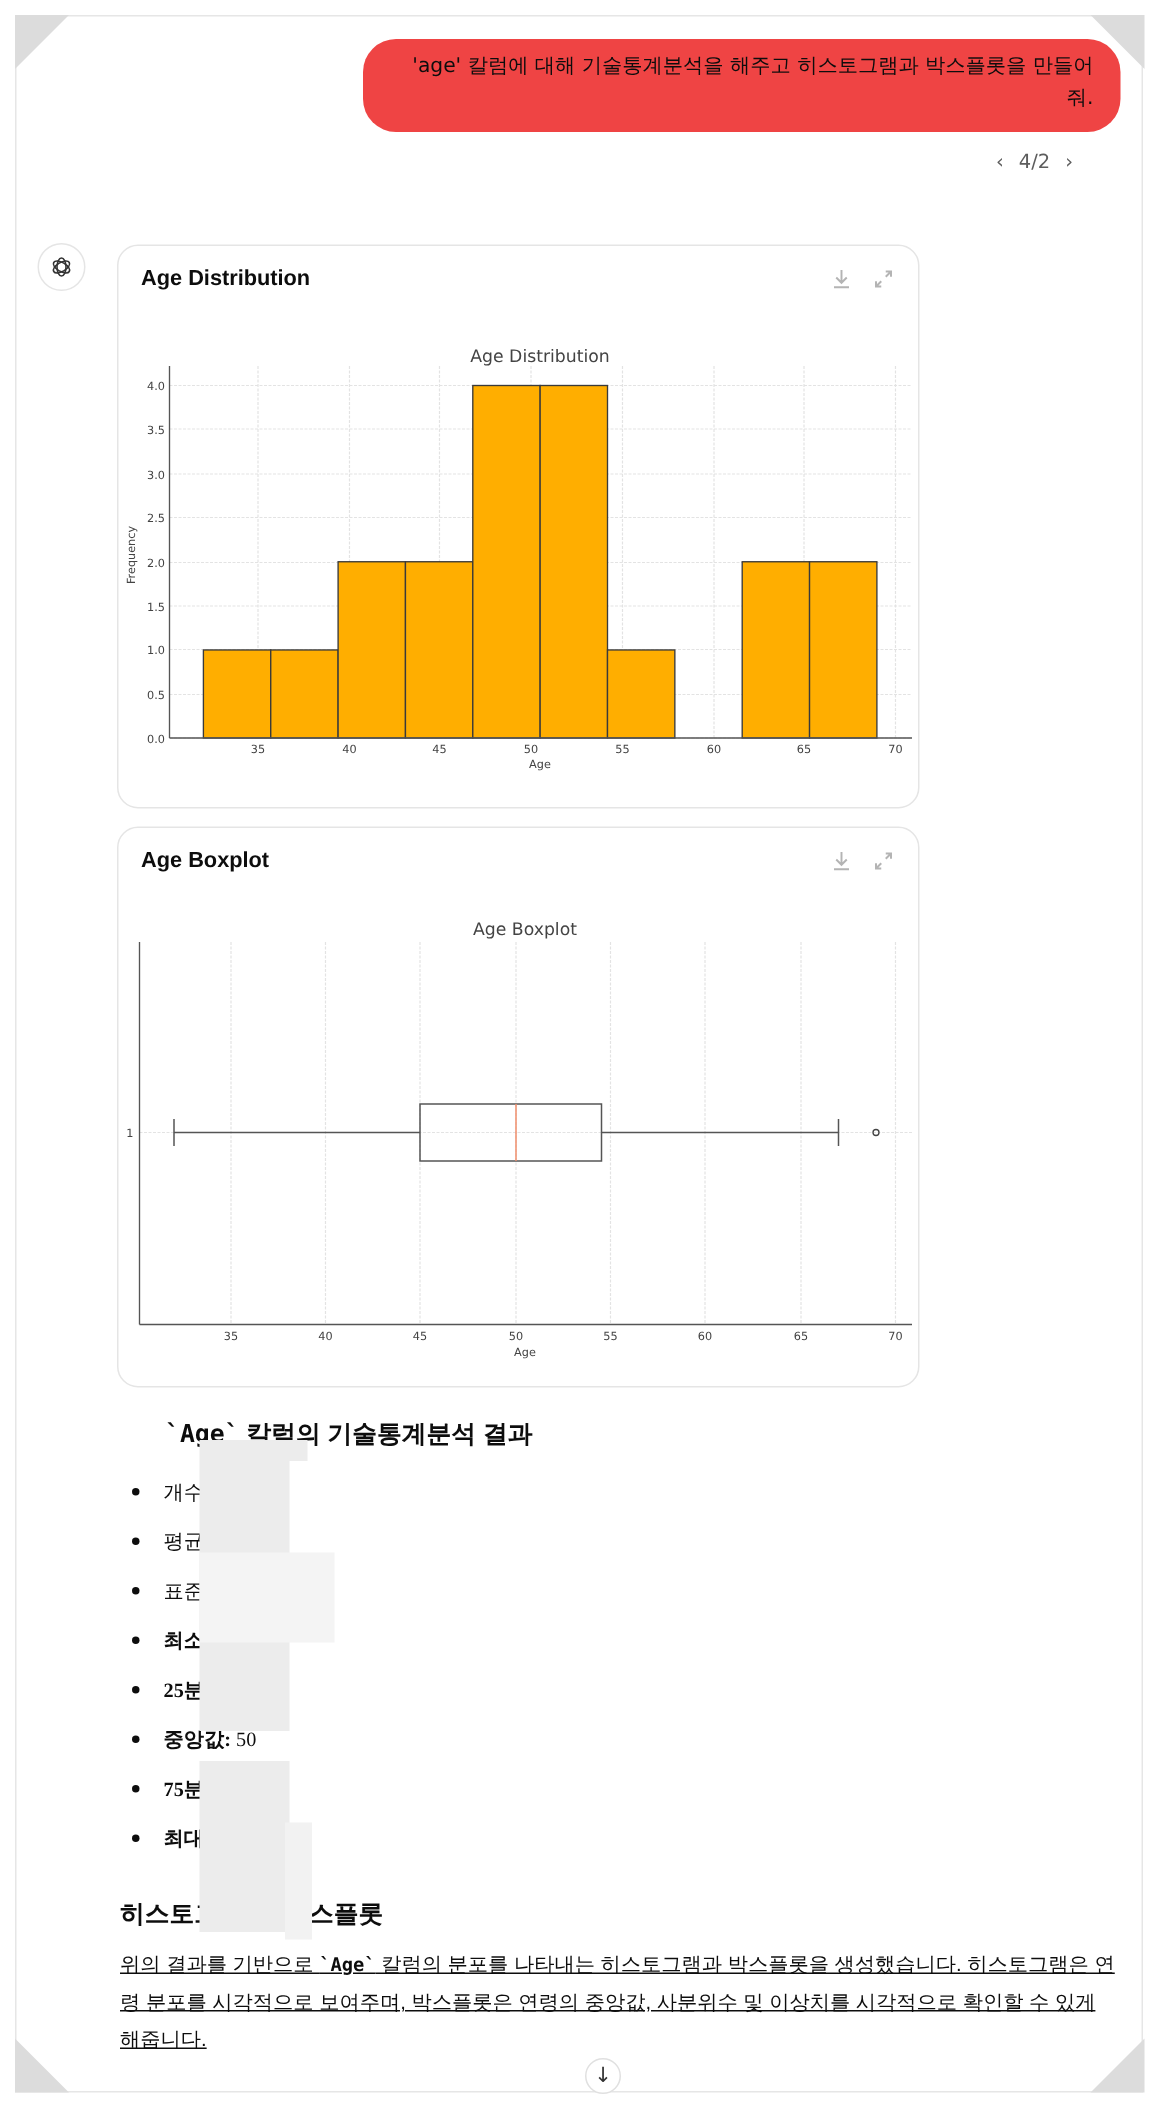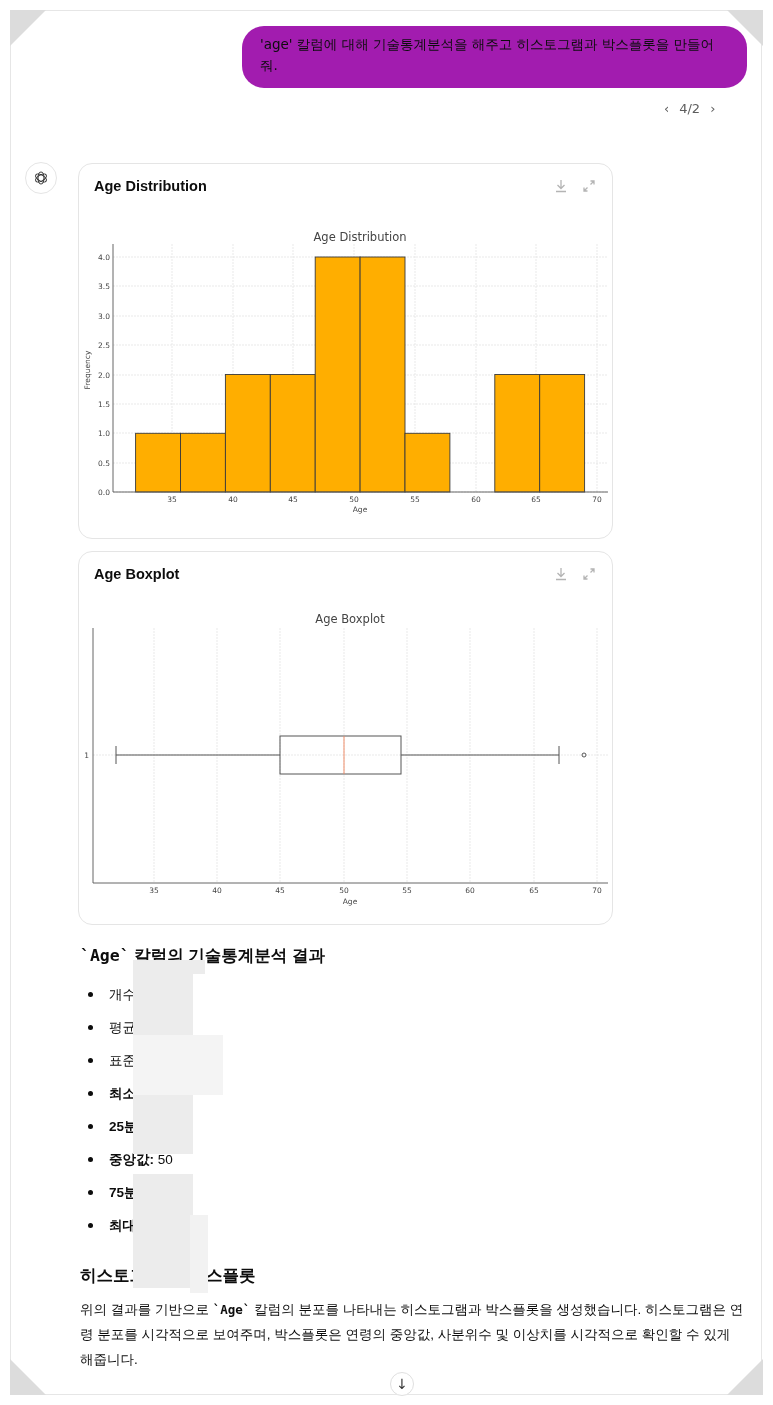--- a/index.html
+++ b/index.html
@@ -14,22 +14,22 @@
     border:1px solid #e6e6e6; box-sizing:border-box;
   }
   .corner { position:absolute; width:0; height:0; }
   .c-tl { left:10px; top:10px; border-top:36px solid #dcdcdc; border-right:36px solid transparent; }
   .c-tr { right:10px; top:10px; border-top:36px solid #dcdcdc; border-left:36px solid transparent; }
   .c-bl { left:10px; bottom:10px; border-bottom:36px solid #dcdcdc; border-right:36px solid transparent; }
   .c-br { right:10px; bottom:10px; border-bottom:36px solid #dcdcdc; border-left:36px solid transparent; }
 
   .user-bubble {
     position:absolute; left:242px; top:26px; width:505px; height:62px;
-    background:#a21caf; border-radius:22px; box-sizing:border-box;
-    padding:8px 18px; font-size:13.5px; line-height:21px; color:#0d0d0d;
+    background:#ef4444; border-radius:22px; box-sizing:border-box;
+    padding:8px 18px; font-size:13.5px; line-height:21px; color:#0d0d0d;text-align:right;
   }
   .pager {
     position:absolute; left:664px; top:101px; font-size:13px; color:#5d5d5d;
     display:flex; align-items:center; gap:10px;
   }
   .pager span { cursor:pointer; }
   .pager .lbl { cursor:default; font-size:13px; }
 
   .avatar {
     position:absolute; left:25px; top:162px; width:32px; height:32px;
@@ -50,31 +50,31 @@
 
   .plot { position:absolute; left:0; top:0; }
 
   h3.section {
     position:absolute; left:80px; margin:0; font-size:16.5px; font-weight:bold;
     font-family:"Liberation Sans",sans-serif;
   }
   .stats { position:absolute; left:82px; top:978px; margin:0; padding:0; list-style:none; }
   .stats li {
     height:33px; line-height:33px; font-size:13.5px; position:relative; padding-left:27px;
-    font-family:Liberation Sans, sans-serif;
+    font-family:Liberation Serif, serif;
   }
   .stats li::before {
     content:""; position:absolute; left:6px; top:14px; width:5px; height:5px;
     background:#0d0d0d; border-radius:50%;
   }
   .stats li b { font-weight:bold; }
   .redact { position:absolute; background:#ececec; }
   .para {
     position:absolute; left:80px; top:1297px; width:665px; font-size:13.5px;
-    line-height:25px; font-family:"Liberation Sans",sans-serif; color:#0d0d0d;
+    line-height:25px; font-family:"Liberation Sans",sans-serif; color:#0d0d0d;text-decoration:underline;
   }
   .para code { font-family:"DejaVu Sans Mono",monospace; font-weight:bold; font-size:12.5px; }
   .scroll-down {
     position:absolute; left:390px; top:1372px; width:24px; height:24px; border-radius:50%;
     border:1px solid #e0e0e0; background:#fff; box-sizing:border-box;
     display:flex; align-items:center; justify-content:center; font-size:14px; color:#333;
     cursor:pointer;
   }
 </style>
 </head>
@@ -243,21 +243,21 @@
         <text x="344" y="893">50</text>
       <text x="407" y="893">55</text>
         <text x="470" y="893">60</text>
       <text x="534" y="893">65</text>
         <text x="597" y="893">70</text>
     </g>
     <text x="350" y="904" font-size="7.5" text-anchor="middle" fill="#444">Age</text>
   </g>
 </svg>
 
-<h3 class="section" style="top:945px;"><span style="font-family:'DejaVu Sans Mono',monospace;">`Age`</span><span> 칼럼의 기술통계분석 결과</span></h3>
+<h3 class="section" style="top:945px;margin-left:30px;"><span style="font-family:'DejaVu Sans Mono',monospace;">`Age`</span><span> 칼럼의 기술통계분석 결과</span></h3>
 
 <ul class="stats">
   <li><span>개수</span><span></span></li>
   <li><span>평균</span><span></span></li>
   <li><span>표준</span><span></span></li>
   <li><b>최소:</b><span></span></li>
   <li><b>25분</b><span></span></li>
   <li><b>중앙값:</b><span> 50</span></li>
   <li><b>75분</b><span></span></li>
   <li><b>최대</b><span></span></li>

